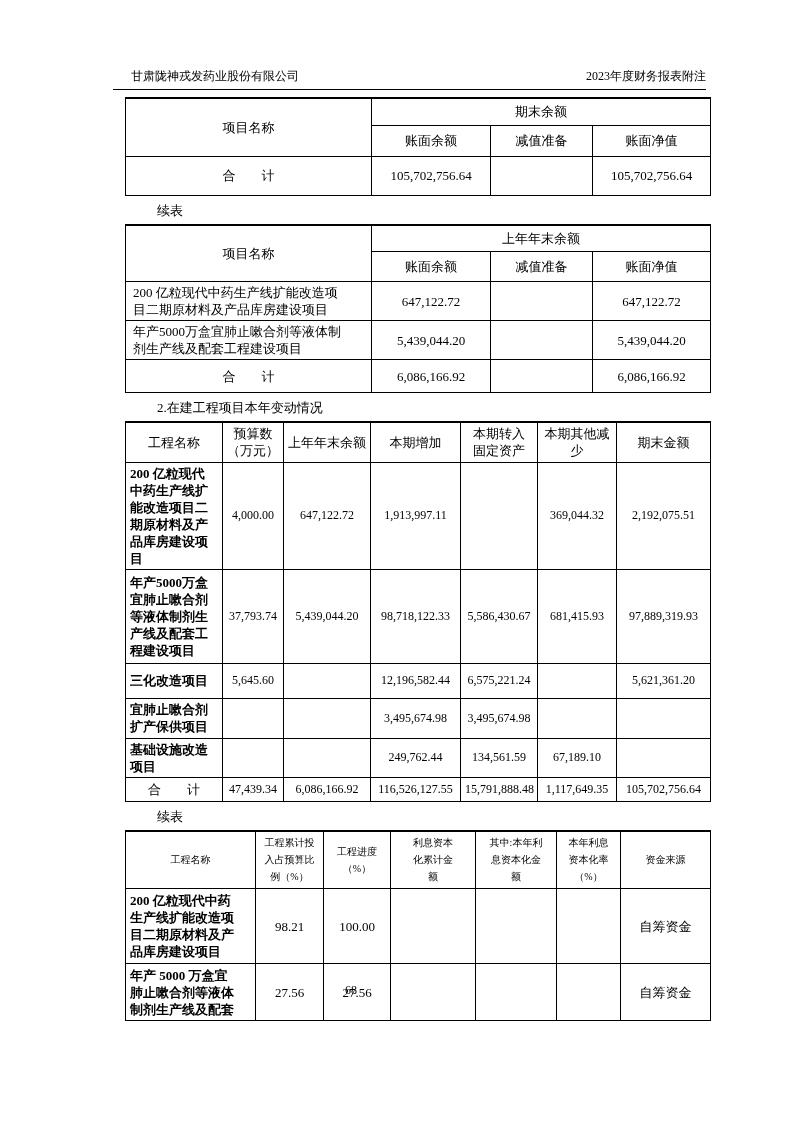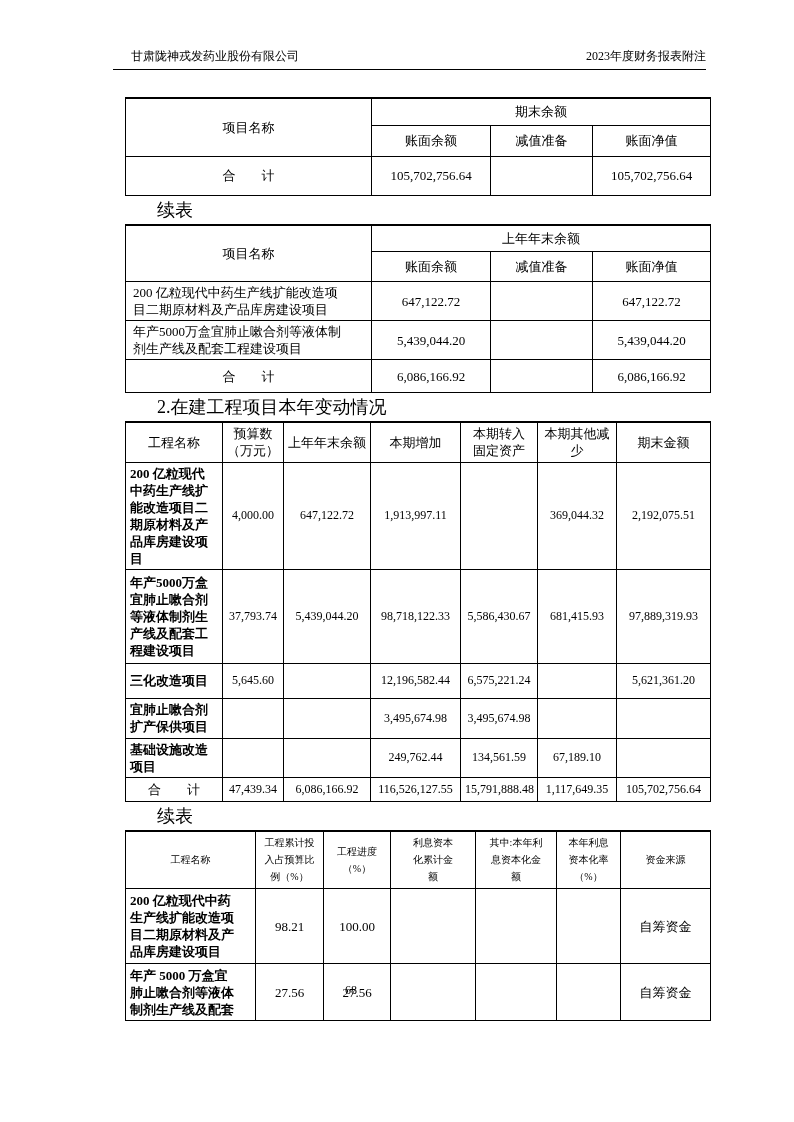--- a/index.html
+++ b/index.html
@@ -3,21 +3,21 @@
 <meta charset="utf-8">
 <style>
   html,body{margin:0;padding:0;}
   body{
     width:794px;height:1122px;background:#ffffff;color:#000;
     font-family:"Liberation Serif","DejaVu Serif",serif;
   }
   .page{position:relative;width:794px;height:1122px;background:#fff;overflow:hidden;}
 
   .hdr{
-    position:absolute;left:113px;top:48px;width:593px;
+    position:absolute;left:113px;top:68px;width:593px;
     display:flex;justify-content:space-between;align-items:flex-end;
     font-size:12px;line-height:16px;
     border-bottom:1px solid #000;padding-bottom:5px;
   }
   .hdr .co{padding-left:18px;}
 
   .content{position:absolute;left:125px;top:97px;width:585px;}
 
   table.fin{
     border-collapse:collapse;table-layout:fixed;width:585px;
@@ -36,21 +36,21 @@
   .t3 td.name,.t4 td.name{text-align:left;padding-left:4px;font-weight:bold;}
   .t3 td.num{font-size:12px;}
   .t4 tr:first-child td{font-size:10px;}
   td.num{white-space:nowrap;}
 
   tr.r24{height:24px} tr.r27{height:27px} tr.r30{height:30px} tr.r31{height:31px}
   tr.r33{height:33px} tr.r34{height:34px} tr.r35{height:35px} tr.r36{height:36px}
   tr.r38{height:38px} tr.r39{height:39px} tr.r40{height:40px} tr.r57{height:57px}
   tr.r58{height:58px} tr.r75{height:75px} tr.r94{height:94px} tr.r104{height:104px}
 
-  .lbl{font-size:18px;line-height:17px;margin:6px 0 5px;padding-left:32px;}
+  .lbl{font-size:13px;line-height:17px;margin:6px 0 5px;padding-left:32px;}
 
   .pageno{position:absolute;left:0;top:983px;width:702px;text-align:center;font-size:12px;}
 </style>
 </head>
 <body>
 
 <div class="page">
 
   <div class="hdr">
     <span class="co">甘肃陇神戎发药业股份有限公司</span>

